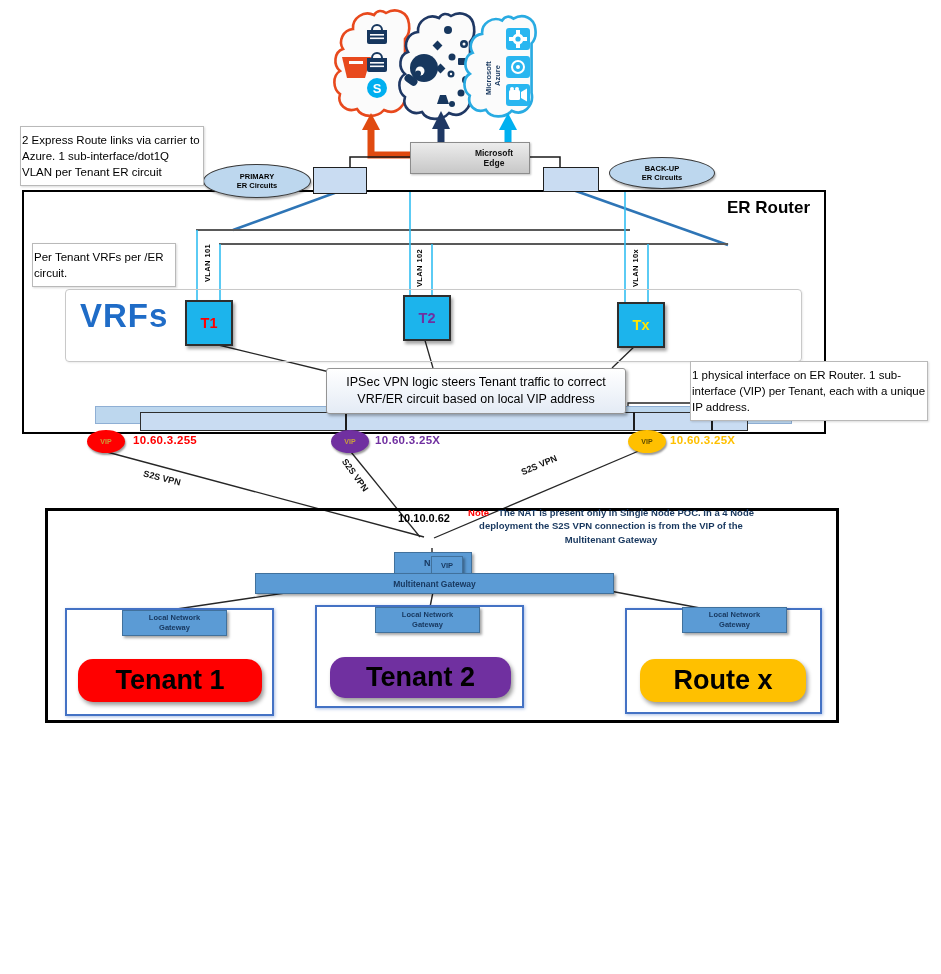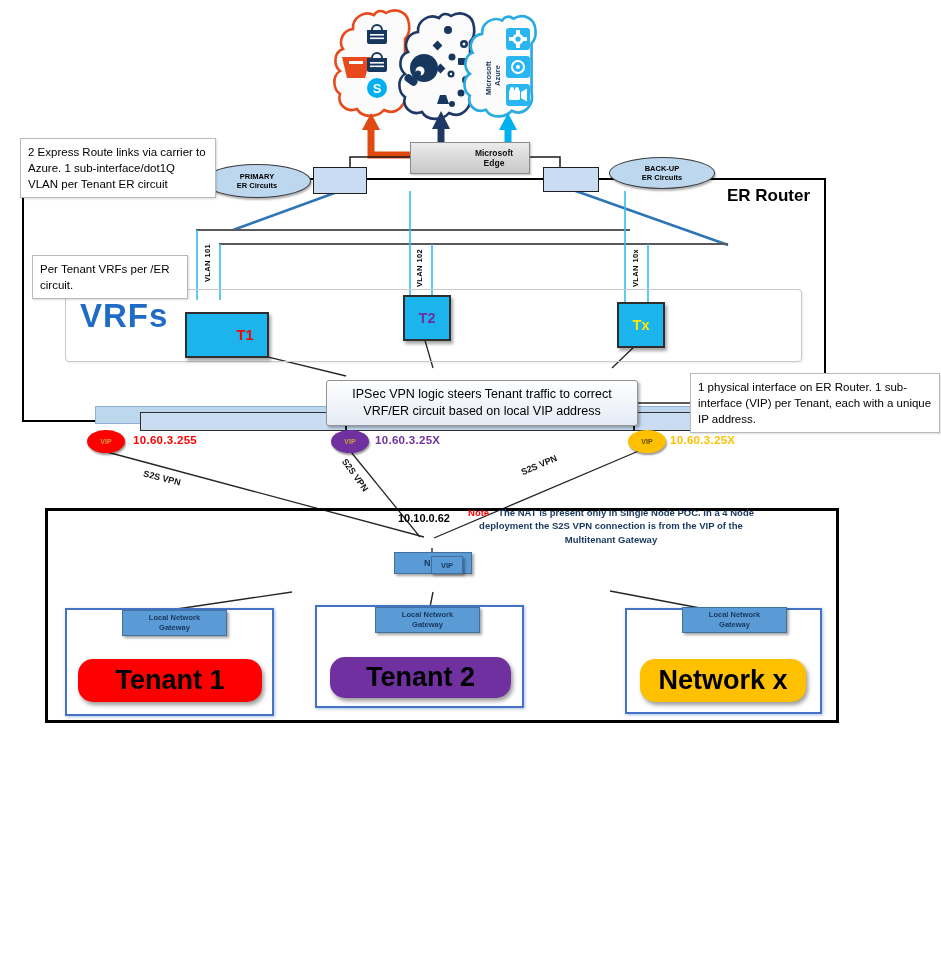--- a/index.html
+++ b/index.html
@@ -1,25 +1,25 @@
 <!DOCTYPE html>
 <html><head>
 <meta charset="utf-8">
 <style>
   html,body{margin:0;padding:0;background:#fff;}
   #canvas{position:relative;width:941px;height:974px;background:#fff;
           font-family:"Liberation Sans",sans-serif;overflow:hidden;}
   svg.wires{position:absolute;left:0;top:0;z-index:0;}
   
   .textbox{position:absolute;background:#fff;border:1px solid #b9b9b9;color:#000;
-           font-size:11.5px;line-height:1.4;padding:5px 7px;z-index:6;
-           box-shadow:1px 1px 2px rgba(0,0,0,.15);margin-top:12px;}
+           font-size:11.5px;line-height:1.4;padding:5px 1px;z-index:6;
+           box-shadow:1px 1px 2px rgba(0,0,0,.15);}
   
   .outline{position:absolute;background:transparent;}
-  #er-router{left:22px;top:178px;width:800px;height:240px;border:2.5px solid #000;z-index:1;}
+  #er-router{left:22px;top:190px;width:800px;height:240px;border:2.5px solid #000;z-index:1;}
   #er-router-title{position:absolute;right:14px;top:6px;font-size:17px;font-weight:700;color:#000;}
   #rugged-box{left:45px;top:508px;width:788px;height:209px;border:3px solid #000;z-index:1;}
   #vrfs-panel{left:65px;top:289px;width:735px;height:71px;border:1.5px solid #c9c9c9;
               border-radius:4px;z-index:2;background:transparent;box-shadow:1px 1px 2px rgba(0,0,0,.08);}
   
   .ell{position:absolute;border-radius:50%;background:#BDD7EE;border:1.5px solid #3a3a3a;
        display:flex;flex-direction:column;align-items:center;justify-content:center;
        font-size:7.5px;font-weight:700;color:#000;line-height:1.25;z-index:5;
        box-shadow:1px 2px 2px rgba(0,0,0,.3);text-align:center;}
   #ell-primary{left:203px;top:164px;width:106px;height:32px;}
@@ -257,21 +257,21 @@
   <div id="iface-right" class="iface"></div>
 
   <div class="textbox" style="left:32px;top:243px;width:140px;">Per Tenant VRFs per /ER circuit.</div>
 
   <div id="vrfs-label">VRFs</div>
 
   <div class="vlan" style="left:181px;top:257px;">VLAN 101</div>
   <div class="vlan" style="left:393px;top:262px;">VLAN 102</div>
   <div class="vlan" style="left:609px;top:262px;">VLAN 10x</div>
 
-  <div class="tbox c-red" style="left:185px;top:312px;padding-left:36px;">
+  <div class="tbox c-red" style="left:185px;top:300px;">
     <span>T1</span>
   </div>
   <div class="tbox c-purple" style="left:403px;top:295px;">
     <span>T2</span>
   </div>
   <div class="tbox c-yellow" style="left:617px;top:302px;">
     <span>Tx</span>
   </div>
 
   <div id="tb-ipsec" class="textbox">
@@ -306,20 +306,23 @@
   <div id="note">
     <span class="red">Note</span><span>The NAT is present only in Single Node POC. In a 4 Node deployment the S2S VPN connection is from the VIP of the Multitenant Gateway</span>
   </div>
 
   <div id="nat-box" class="bluebox">
     <span>NAT</span>
   </div>
   <div id="vip-box" class="bluebox">
     <span>VIP</span>
   </div>
+  <div id="mg-bar" class="bluebox">
+    <span>Multitenant Gateway</span>
+  </div>
 
   <div id="rugged-title">
   </div>
 
   <div id="tcont-1" class="tcont"></div>
   <div id="tcont-2" class="tcont"></div>
   <div id="tcont-3" class="tcont"></div>
 
   <div id="lng-1" class="bluebox lng">
     <span>Local Network Gateway</span>
@@ -331,16 +334,16 @@
     <span>Local Network Gateway</span>
   </div>
 
   <div id="tbar-1" class="tbar">
     <span>Tenant 1</span>
   </div>
   <div id="tbar-2" class="tbar">
     <span>Tenant 2</span>
   </div>
   <div id="tbar-3" class="tbar">
-    <span>Network x</span>
+    <span>Route x</span>
   </div>
 
 </div>
 
 </body></html>

